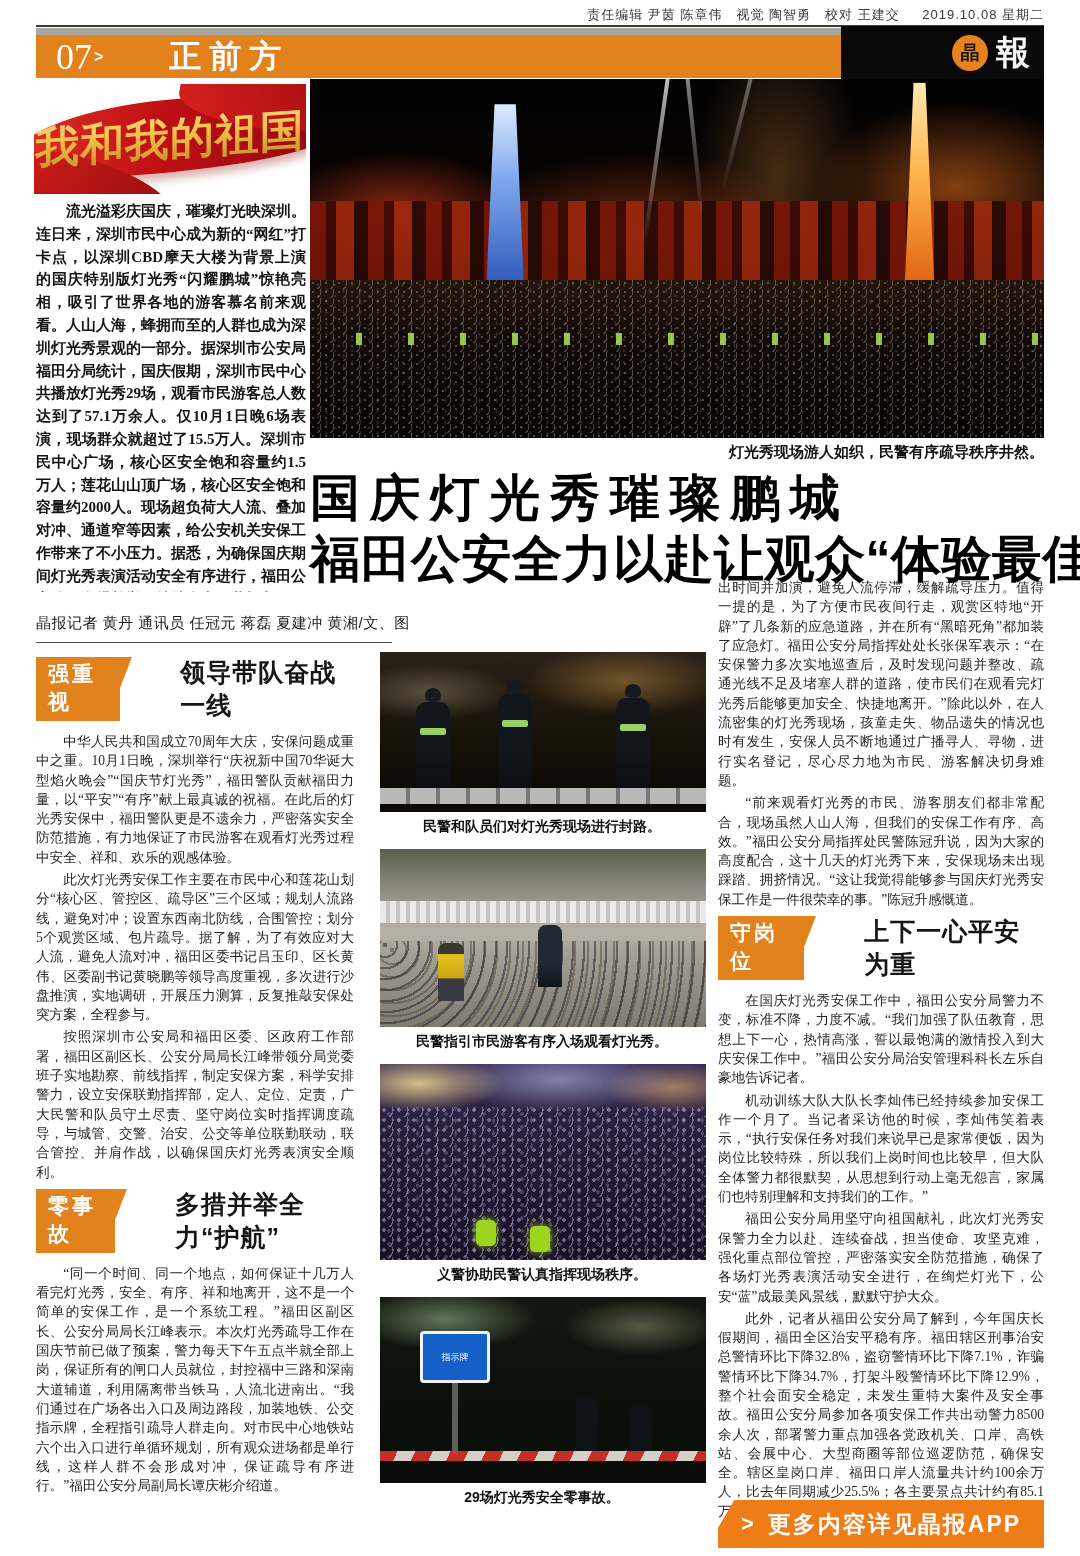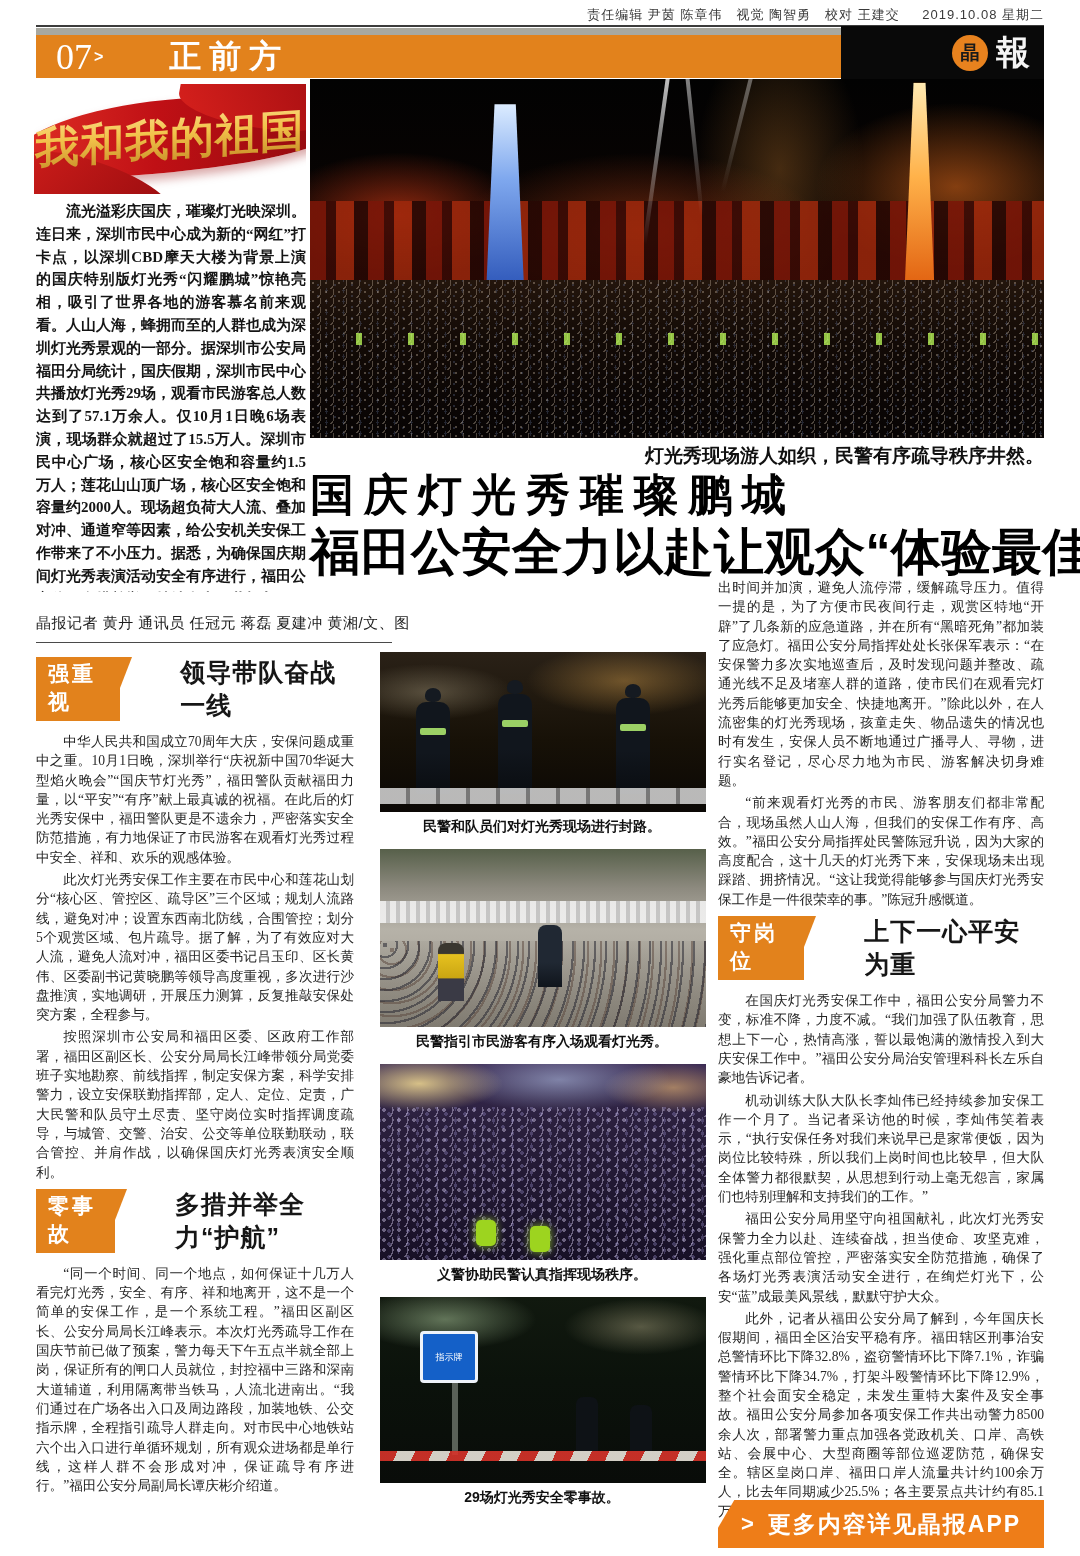--- a/index.html
+++ b/index.html
@@ -116,26 +116,26 @@
       linear-gradient(180deg,#23150c 0%,#120a06 40%,#070404 100%);
     background-size:13px 9px, 17px 11px, 100% 100%;
   }
   .mp-guards {
     position:absolute; left:0; right:0; bottom:26%; height:12px;
     background:repeating-linear-gradient(90deg, transparent 0 46px, rgba(190,255,90,.75) 46px 52px);
     filter:blur(.6px);
   }
   .main-caption {
     position:absolute; right:36px; top:443px; width:560px; text-align:right;
-    font-family:"Liberation Sans",sans-serif; font-weight:bold; font-size:19px; color:#101010;
+    font-family:"Liberation Sans",sans-serif; font-weight:bold; font-size:15px; color:#101010;
   }
 
   
   .headline { position:absolute; left:310px; top:468px; width:736px; font-family:"Liberation Sans",sans-serif; font-weight:900; color:#000; }
-  .headline .l1 { font-size:44px; letter-spacing:10px; line-height:1.22; white-space:nowrap; }
+  .headline .l1 { font-size:50px; letter-spacing:10px; line-height:1.22; white-space:nowrap; }
   .headline .l2 { font-size:50px; letter-spacing:0.5px; line-height:1.22; white-space:nowrap; }
 
   
   .byline {
     position:absolute; left:36px; top:614px; width:356px; padding-bottom:9px;
     font-family:"Liberation Sans",sans-serif; font-size:15px; color:#1d1d1d; letter-spacing:.5px;
     border-bottom:1.5px solid #4a4a4a; white-space:nowrap;
   }
 
   
@@ -196,21 +196,21 @@
       repeating-radial-gradient(circle at 4px 3px, rgba(230,220,255,.4) 0 1.6px, transparent 1.6px 8px),
       repeating-radial-gradient(circle at 9px 7px, rgba(150,140,200,.35) 0 1.6px, transparent 1.6px 10px);
     background-size:15px 10px, 19px 13px; }
   .vest { position:absolute; bottom:14px; width:20px; height:26px; background:#9dd41f; border-radius:5px; box-shadow:0 0 8px rgba(160,220,40,.8); }
   .vest.v1{left:96px;} .vest.v2{left:150px; bottom:8px;}
   
   .ph4 { height:186px; background:linear-gradient(180deg,#11190f 0%,#0b120b 45%,#090c09 100%); }
   .ph4 .streetlight { position:absolute; inset:0;
     background:radial-gradient(ellipse 130px 44px at 20% 12%, rgba(220,255,200,.4), transparent 70%),
                radial-gradient(ellipse 110px 40px at 80% 16%, rgba(255,240,190,.3), transparent 70%); }
-  .roadsign { position:absolute; top:34px; left:40px; width:58px; height:52px; background:#1460c8; border:3px solid #eef3fa; border-radius:4px;
+  .roadsign { position:absolute; top:34px; left:40px; width:70px; height:52px; background:#1460c8; border:3px solid #eef3fa; border-radius:4px;
     display:flex; align-items:center; justify-content:center; color:#fff; font-size:9px; font-family:"Liberation Sans",sans-serif; }
   .signpost { position:absolute; top:86px; left:72px; width:6px; height:72px; background:#5a6158; }
   .tape { position:absolute; bottom:22px; left:0; right:0; height:10px;
     background:repeating-linear-gradient(115deg,#d8332a 0 16px,#e9e4da 16px 32px); opacity:.9; }
   .sil { position:absolute; bottom:30px; width:22px; height:56px; background:#0e1216; border-radius:7px 7px 0 0; }
   .sil.s1{left:196px;} .sil.s2{left:250px; height:48px;}
 
   
   .app-banner {
     position:absolute; left:718px; top:1500px; width:326px; height:48px;

